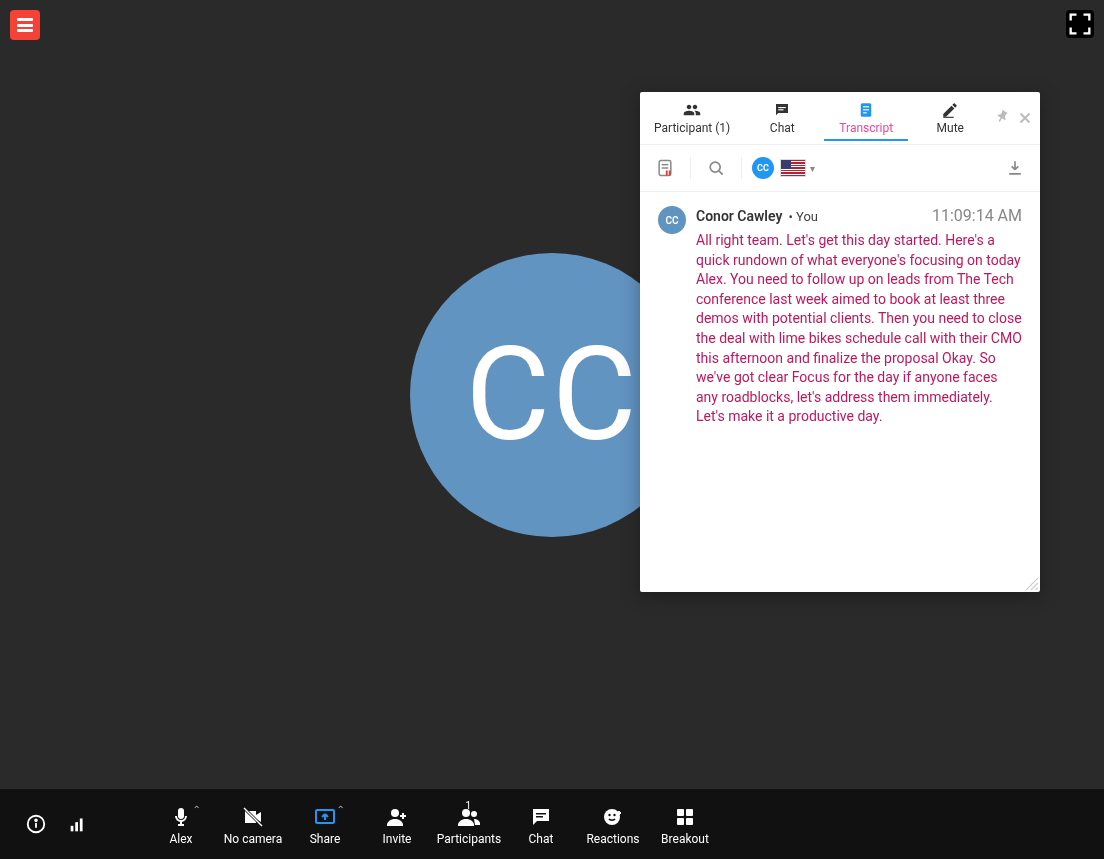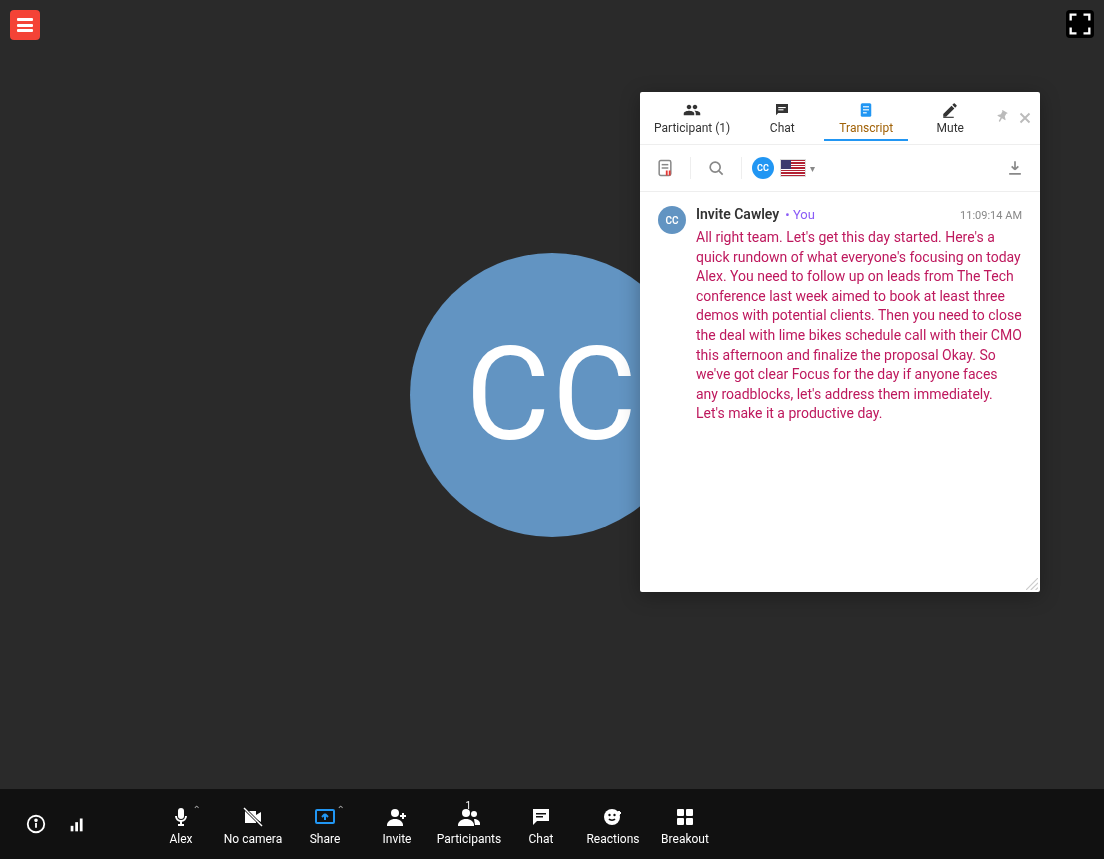--- a/index.html
+++ b/index.html
@@ -108,21 +108,21 @@
     align-items: center;
     justify-content: center;
     padding: 6px 10px 4px;
     font-size: 12px;
     color: #333;
     cursor: pointer;
     border-bottom: 2px solid transparent;
     min-width: 64px;
   }
   .tab svg { width: 18px; height: 18px; margin-bottom: 2px; }
-  .tab.active { color: #a16207; border-bottom-color: #2196f3; }
+  .tab.active { color: #ec4899; border-bottom-color: #2196f3; }
   .tab.active svg { color: #2196f3; }
   .tab-spacer { flex: 1; }
   .panel-header-icon {
     width: 30px;
     height: 30px;
     display: flex;
     align-items: center;
     justify-content: center;
     color: #bbb;
     cursor: pointer;
@@ -207,22 +207,22 @@
     flex-shrink: 0;
   }
   .entry-main { flex: 1; }
   .entry-header {
     display: flex;
     align-items: baseline;
     gap: 6px;
     margin-bottom: 6px;
   }
   .entry-name { font-weight: 600; color: #333; font-size: 14px; }
-  .entry-you { color: #8b5cf6; font-size: 13px; }
-  .entry-time { margin-left: auto; color: #888; font-size: 11px; }
+  .entry-you { color: #404040; font-size: 13px; }
+  .entry-time { margin-left: auto; color: #888; font-size: 16px; }
   .entry-text { color: #be185d; font-size: 14px; line-height: 1.4; }
   .resize-handle {
     position:absolute;
     right:2px;
     bottom:2px;
     width:12px;
     height:12px;
     color:#ccc;
   }
   
@@ -401,21 +401,21 @@
       </div>
     </div>
 
     <div class="panel-body">
       <div class="entry">
         <div class="entry-avatar">
           <span>CC</span>
         </div>
         <div class="entry-main">
           <div class="entry-header">
-            <span class="entry-name">Invite Cawley</span>
+            <span class="entry-name">Conor Cawley</span>
             <span class="entry-you">• You</span>
             <span class="entry-time">11:09:14 AM</span>
           </div>
           <div class="entry-text">All right team. Let's get this day started. Here's a quick rundown of what everyone's focusing on today Alex. You need to follow up on leads from The Tech conference last week aimed to book at least three demos with potential clients. Then you need to close the deal with lime bikes schedule call with their CMO this afternoon and finalize the proposal Okay. So we've got clear Focus for the day if anyone faces any roadblocks, let's address them immediately. Let's make it a productive day.</div>
         </div>
       </div>
       <svg class="resize-handle" viewBox="0 0 10 10">
           <path d="M0 10L10 0M4 10l6-6M8 10l2-2" stroke="#ccc" stroke-width="1"></path>
         </svg>
     </div>

